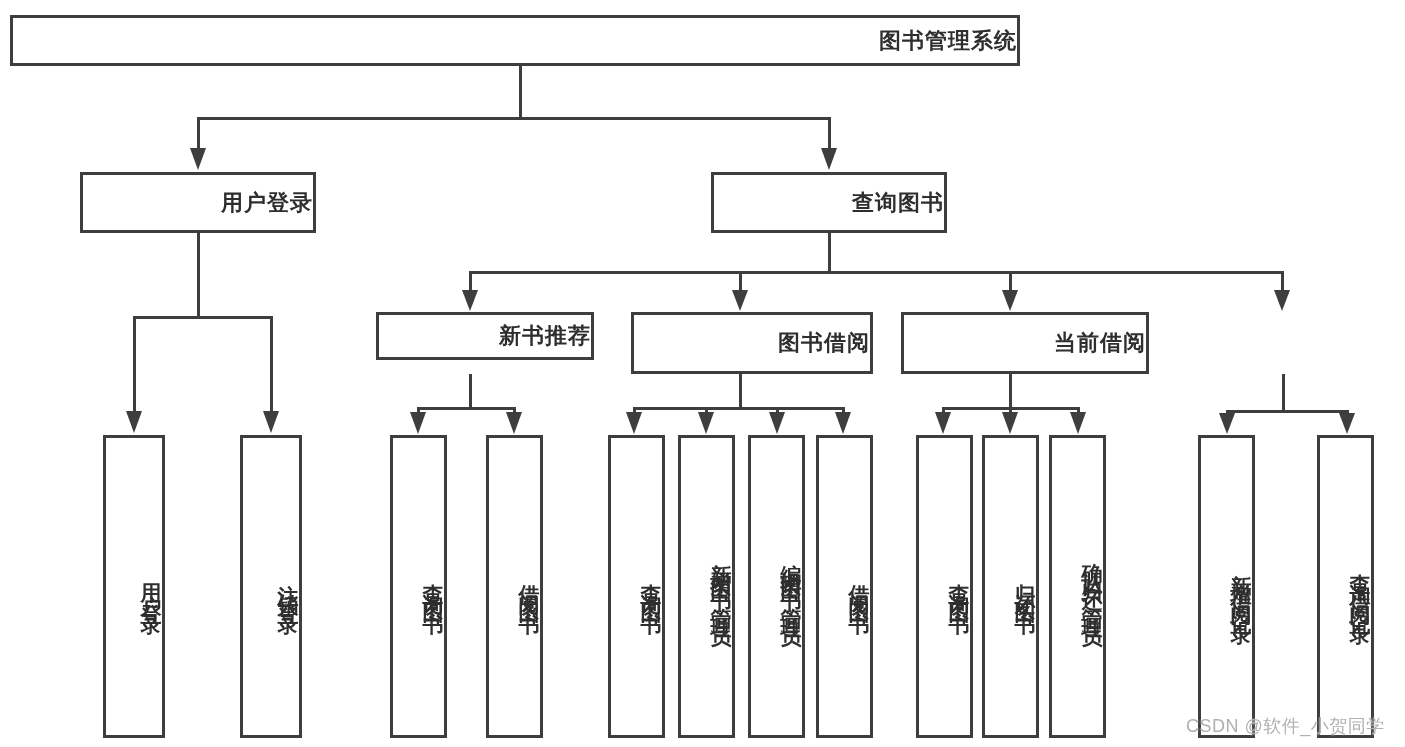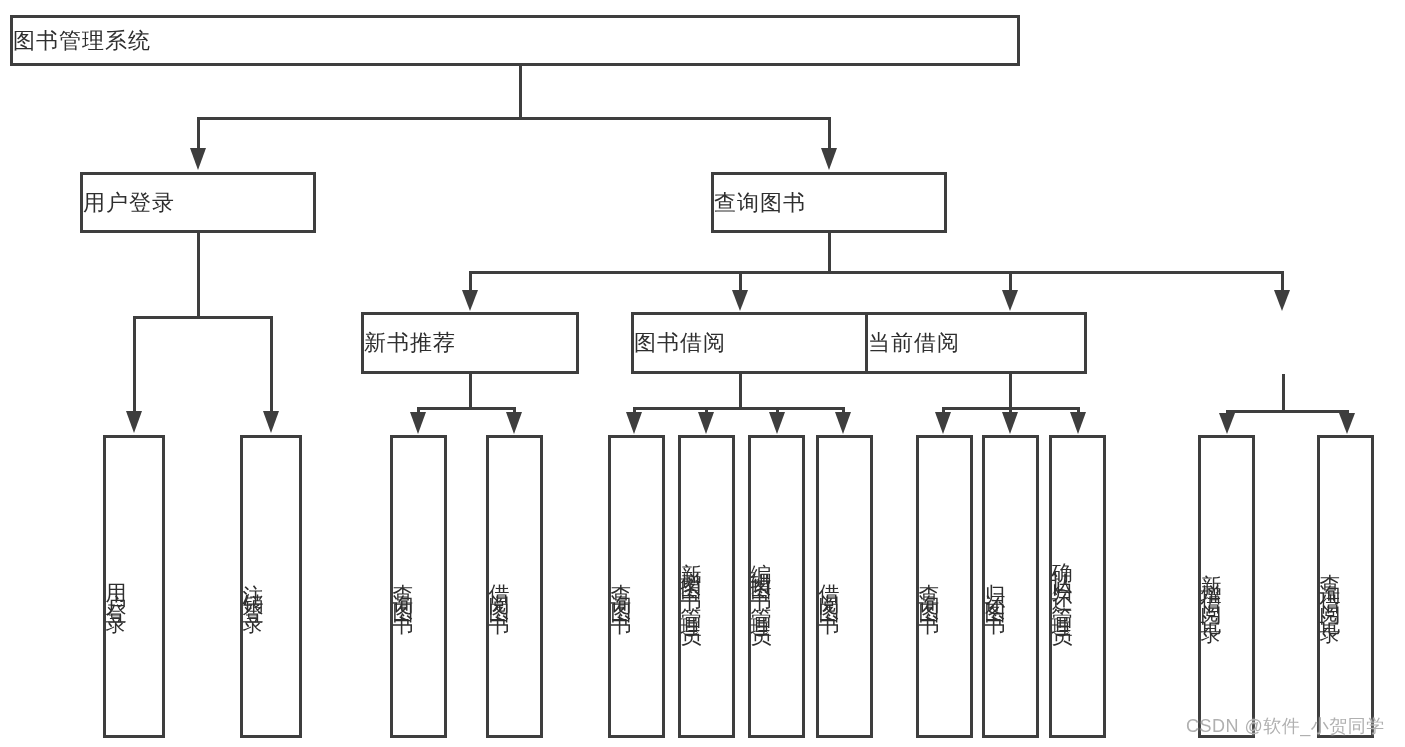--- a/index.html
+++ b/index.html
@@ -12,21 +12,21 @@
   body{font-family:"Liberation Sans","DejaVu Sans",sans-serif;}
   .stage{
     position:relative;width:1405px;height:747px;background:var(--box-bg);
     overflow:hidden;
   }
   .wires{position:absolute;left:0;top:0;width:1405px;height:747px;pointer-events:none;}
   .wires .lines path{stroke:var(--line);fill:none;stroke-width:3;}
   .wires .arrows polygon{fill:var(--line);stroke:none;}
   .box{
     position:absolute;box-sizing:border-box;background:var(--box-bg);
-    border:3px solid var(--line);display:flex;align-items:center;justify-content:flex-start;
+    border:3px solid var(--line);display:flex;align-items:center;justify-content:flex-end;font-weight:bold;
   }
   .box .lbl{
     color:var(--text);font-size:22px;letter-spacing:1px;line-height:1;
     white-space:nowrap;
   }
   .box.v .lbl{
     writing-mode:vertical-rl;text-orientation:mixed;
     font-size:21px;letter-spacing:10px;line-height:1;white-space:normal;
   }
   .watermark{
@@ -111,27 +111,27 @@
     <span class="lbl">图书管理系统</span>
   </div>
 
   <div class="box h" style="left:80px;top:172px;width:236px;height:61px">
     <span class="lbl">用户登录</span>
   </div>
   <div class="box h" style="left:711px;top:172px;width:236px;height:61px">
     <span class="lbl">查询图书</span>
   </div>
 
-  <div class="box h" style="left:361px;top:312px;width:218px;height:62px">
+  <div class="box h" style="left:376px;top:312px;width:218px;height:48px">
     <span class="lbl">新书推荐</span>
   </div>
   <div class="box h" style="left:631px;top:312px;width:242px;height:62px">
     <span class="lbl">图书借阅</span>
   </div>
-  <div class="box h" style="left:865px;top:312px;width:222px;height:62px">
+  <div class="box h" style="left:901px;top:312px;width:248px;height:62px">
     <span class="lbl">当前借阅</span>
   </div>
 
   <div class="box v" style="left:103px;top:435px;width:62px;height:303px">
     <span class="lbl">用户登录</span>
   </div>
   <div class="box v" style="left:240px;top:435px;width:62px;height:303px">
     <span class="lbl">注销登录</span>
   </div>
 

